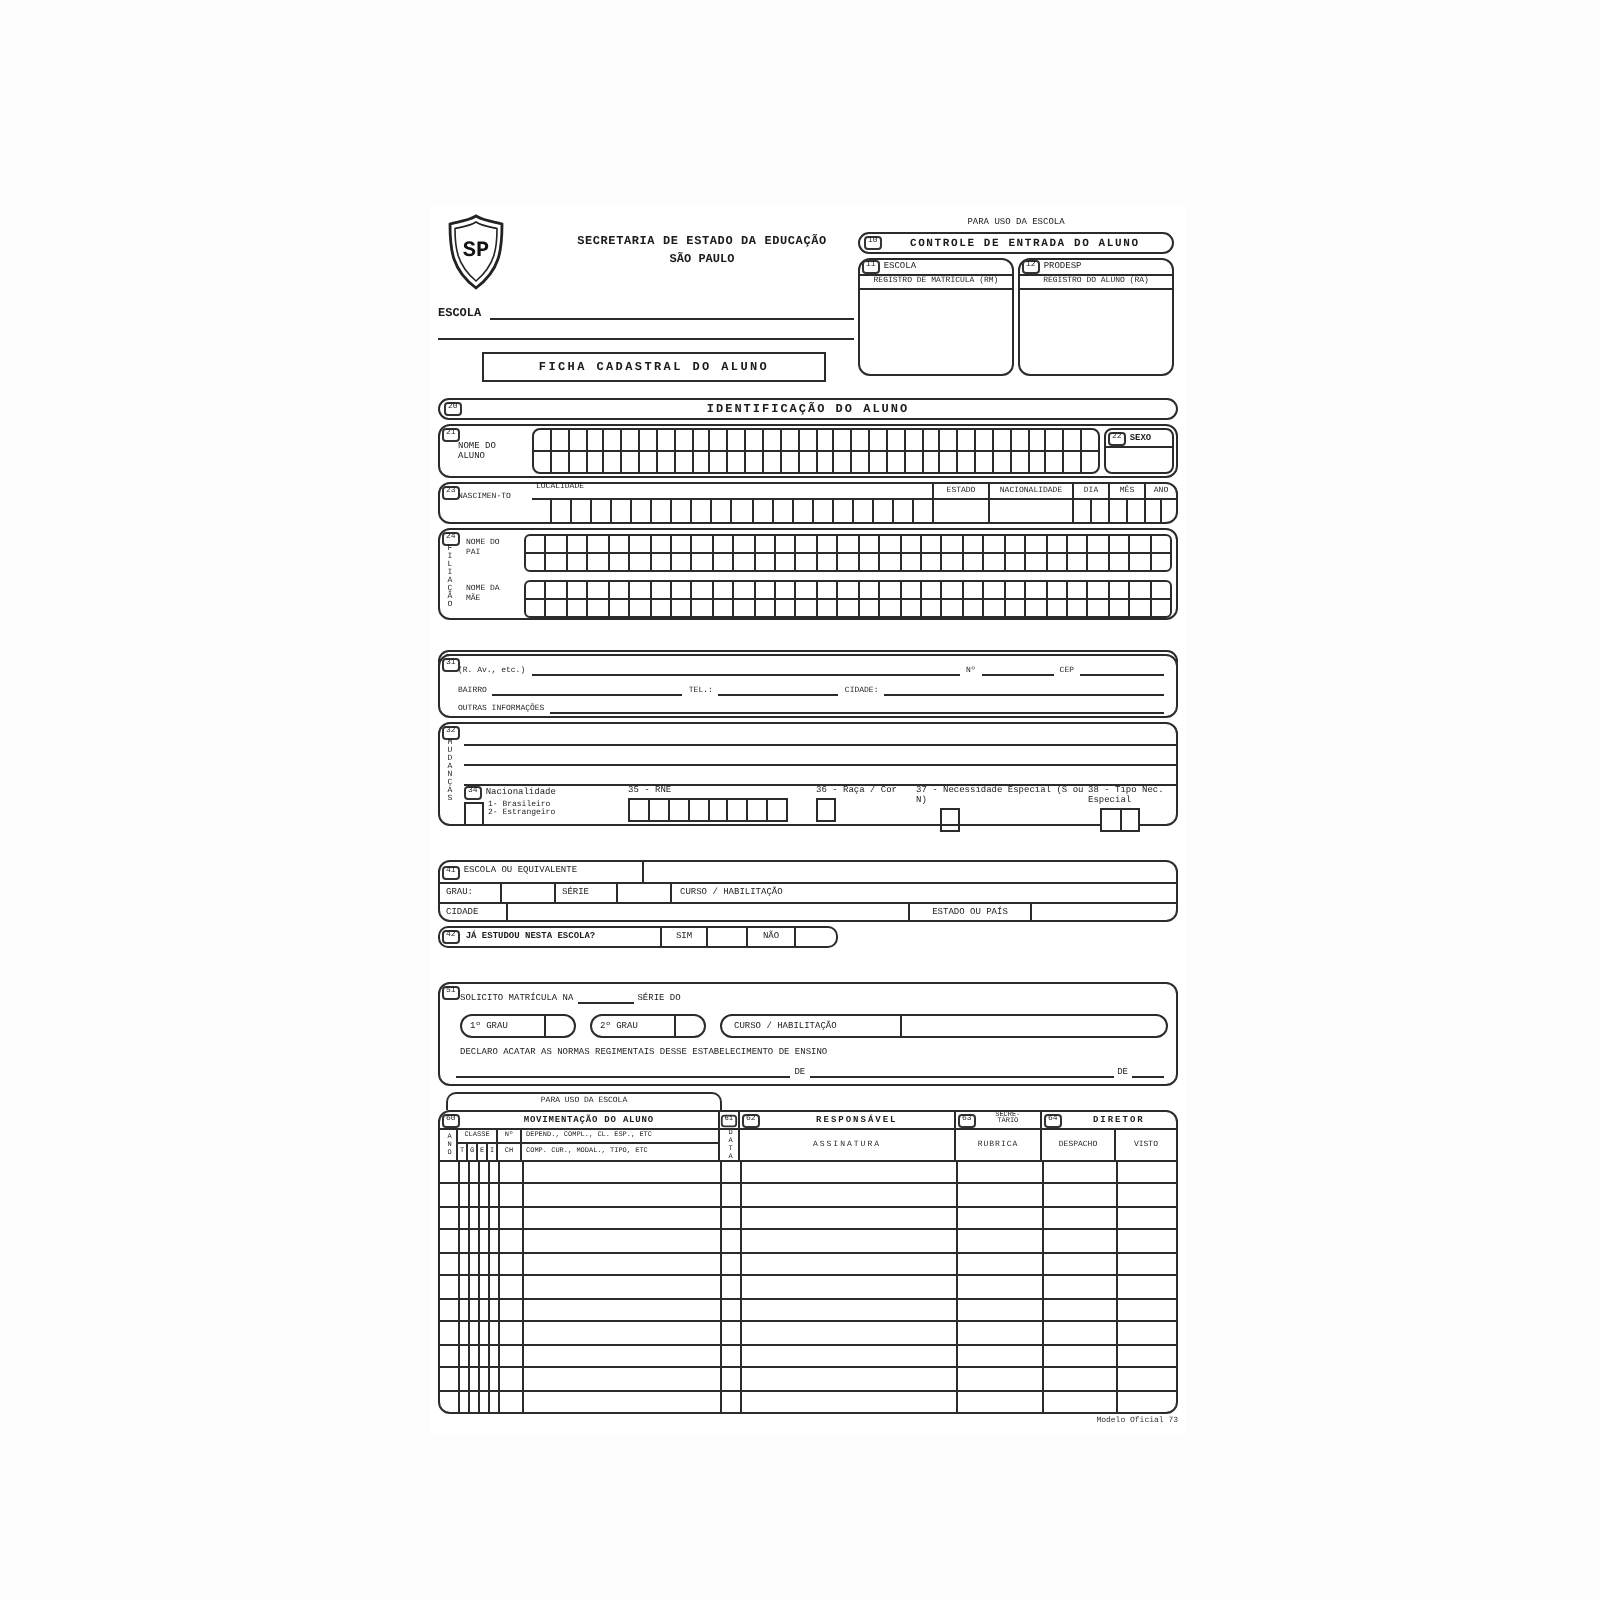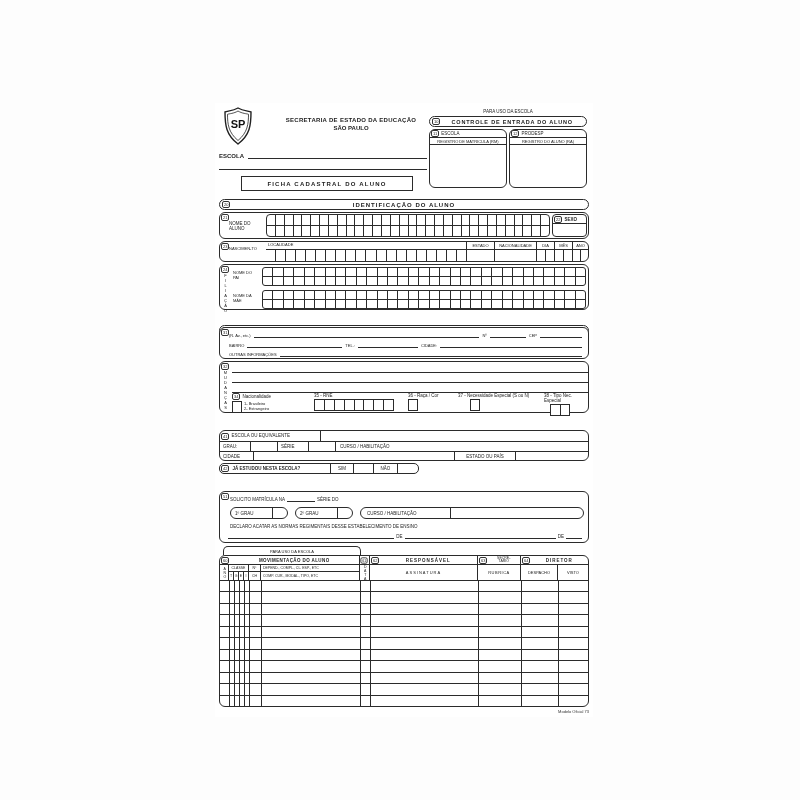--- a/index.html
+++ b/index.html
@@ -1,18 +1,18 @@
 <!DOCTYPE html>
 <html><head>
 <meta charset="utf-8">
 <style>
   * { margin:0; padding:0; box-sizing:border-box; }
   html,body { width:800px; height:800px; background:#fdfdfd; font-family:"Liberation Sans",sans-serif; color:#1c1c1c; }
   #sheet { position:absolute; left:215px; top:103px; width:378px; height:614px; background:#fff; }
-  .abs { position:absolute; }
+  .abs { position:absolute;font-family:Liberation Mono, monospace; }
   .rbox { border:1px solid #2b2b2b; border-radius:6px; background:#fff; }
   .sq { border:1px solid #2b2b2b; background:#fff; }
   .numtab { display:inline-block; border:1px solid #333; border-radius:2px; font-size:4px; line-height:5px; padding:0 1px; background:#fff; flex:0 0 auto; }
   .sechead { position:relative; display:flex; align-items:center; padding:0 2px; }
   .sechead .ttl { position:absolute; left:0; right:0; text-align:center; font-weight:bold; font-size:6px; letter-spacing:1px; }
   .lbl { font-size:4.5px; }
   .tiny { font-size:4px; }
   .ul { border-bottom:1px solid #2b2b2b; height:6px; }
   .vt { writing-mode:vertical-rl; text-orientation:upright; font-size:4px; line-height:1; }
   .cells { display:flex; }

